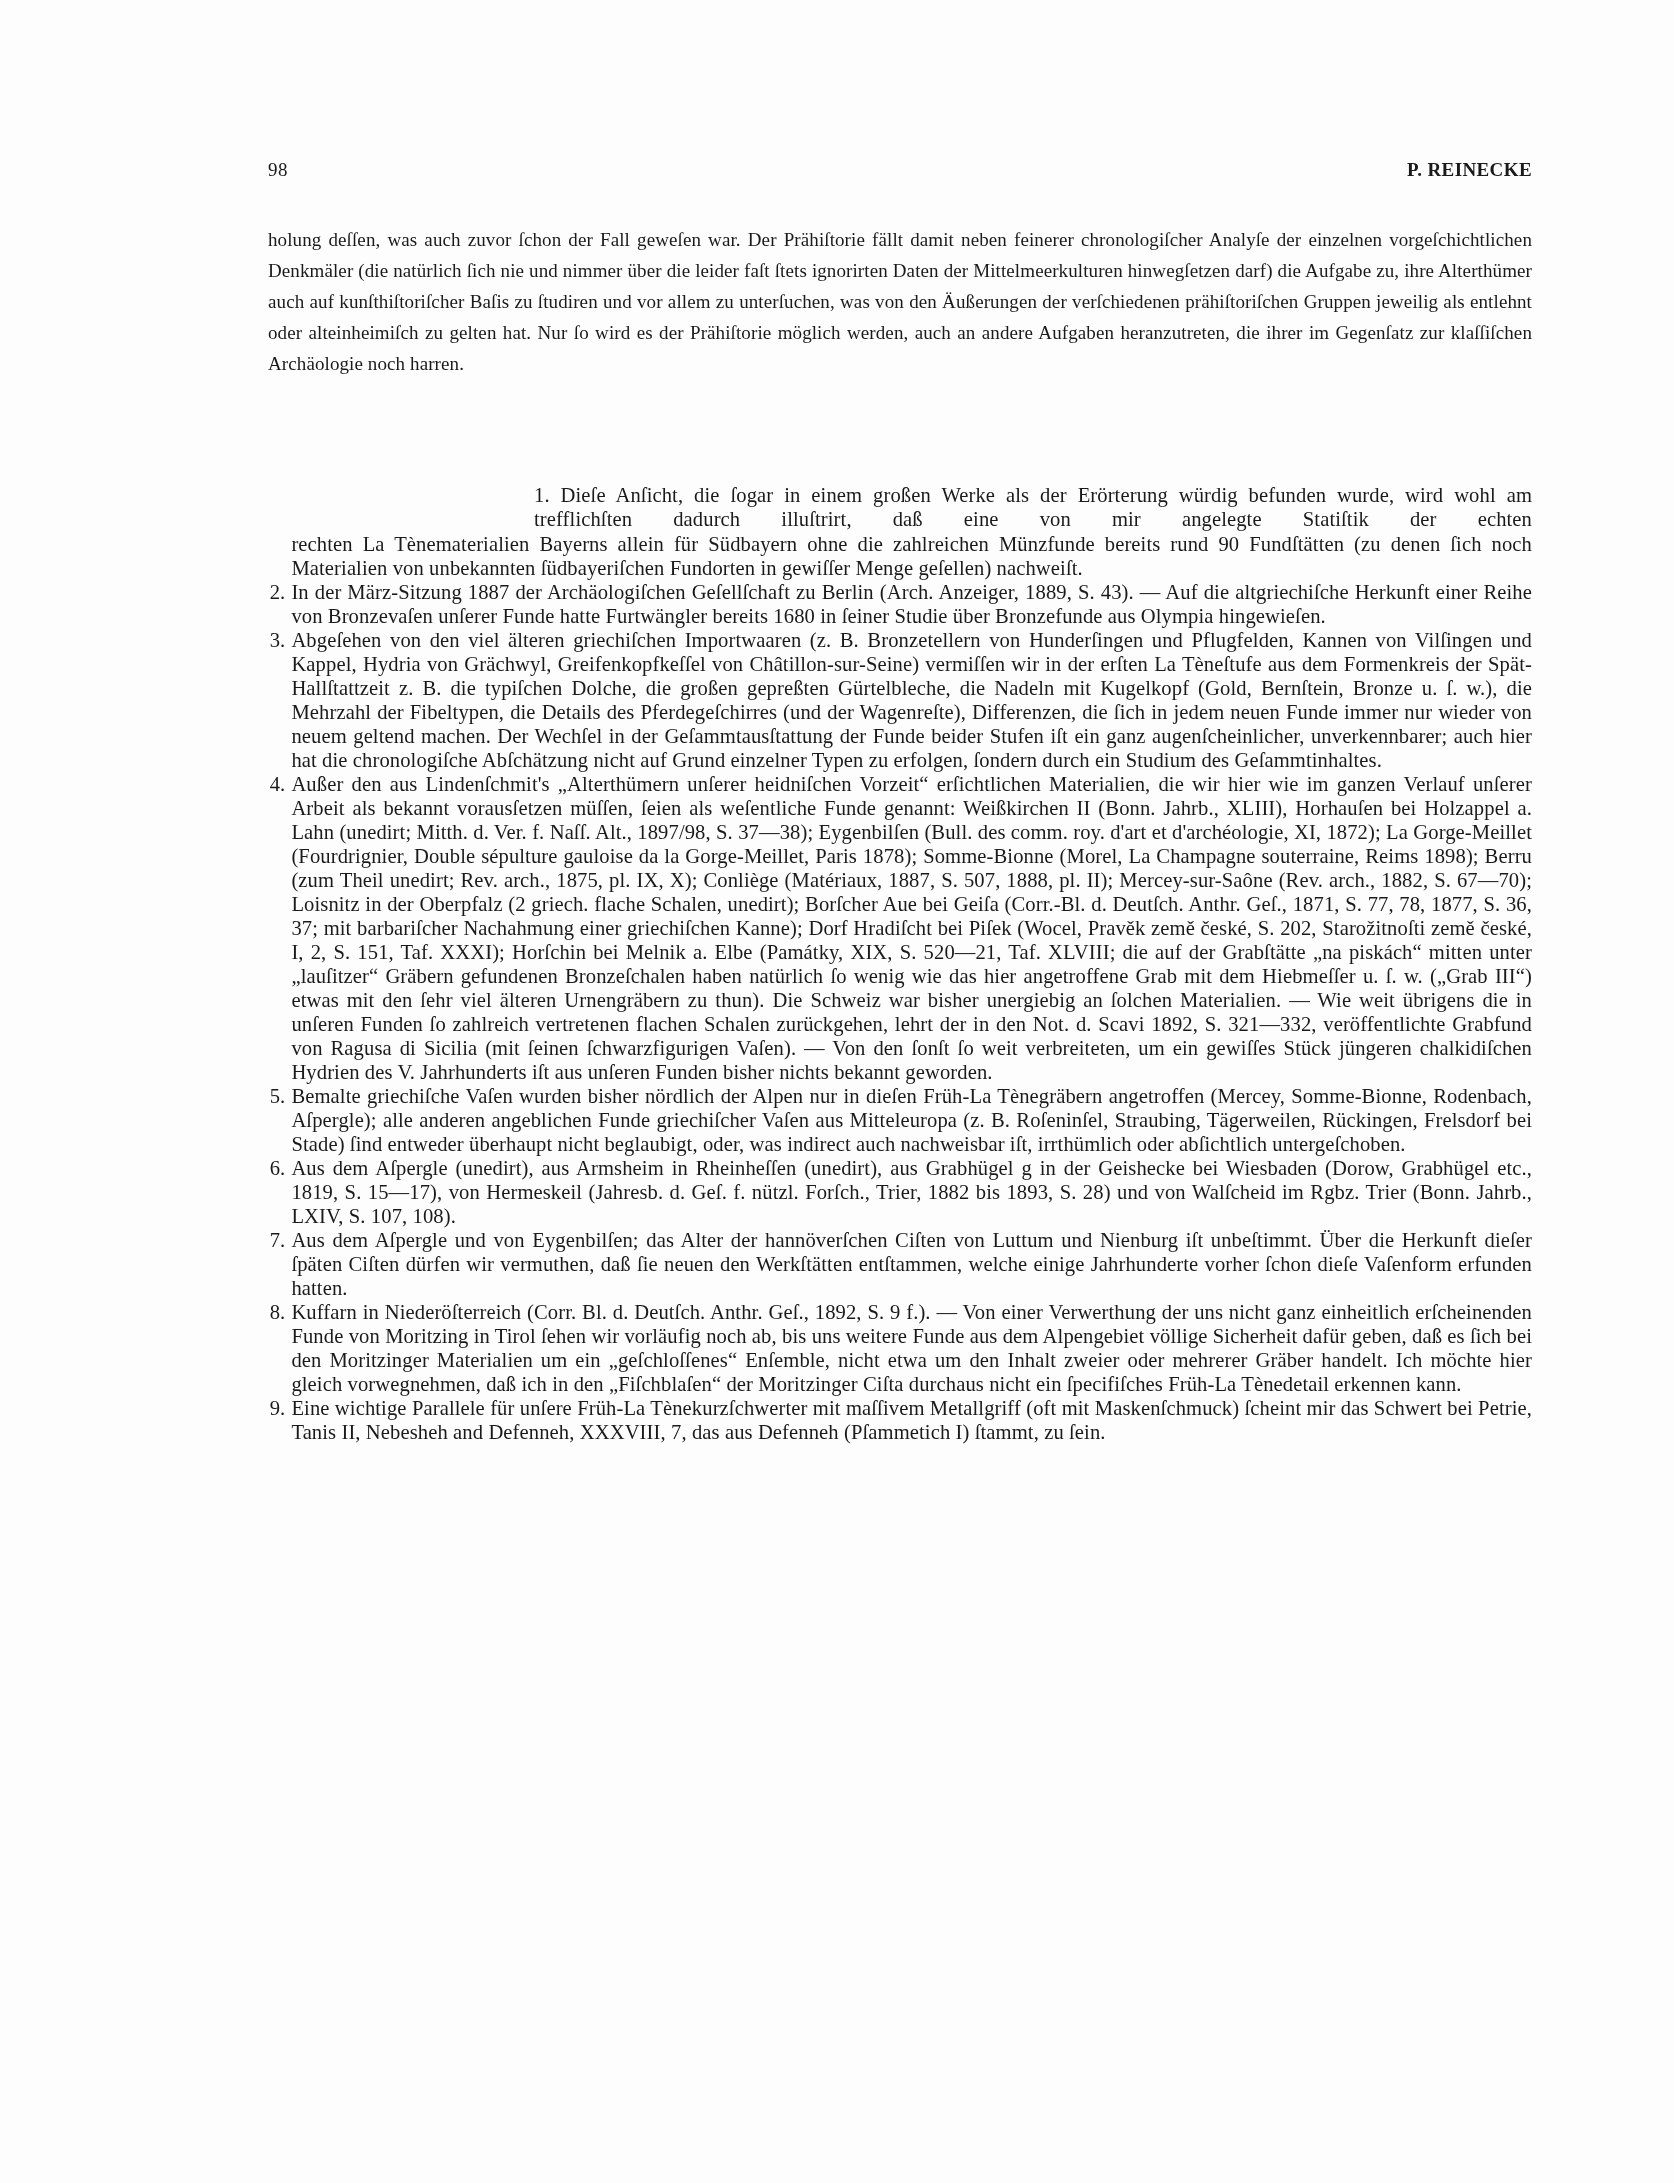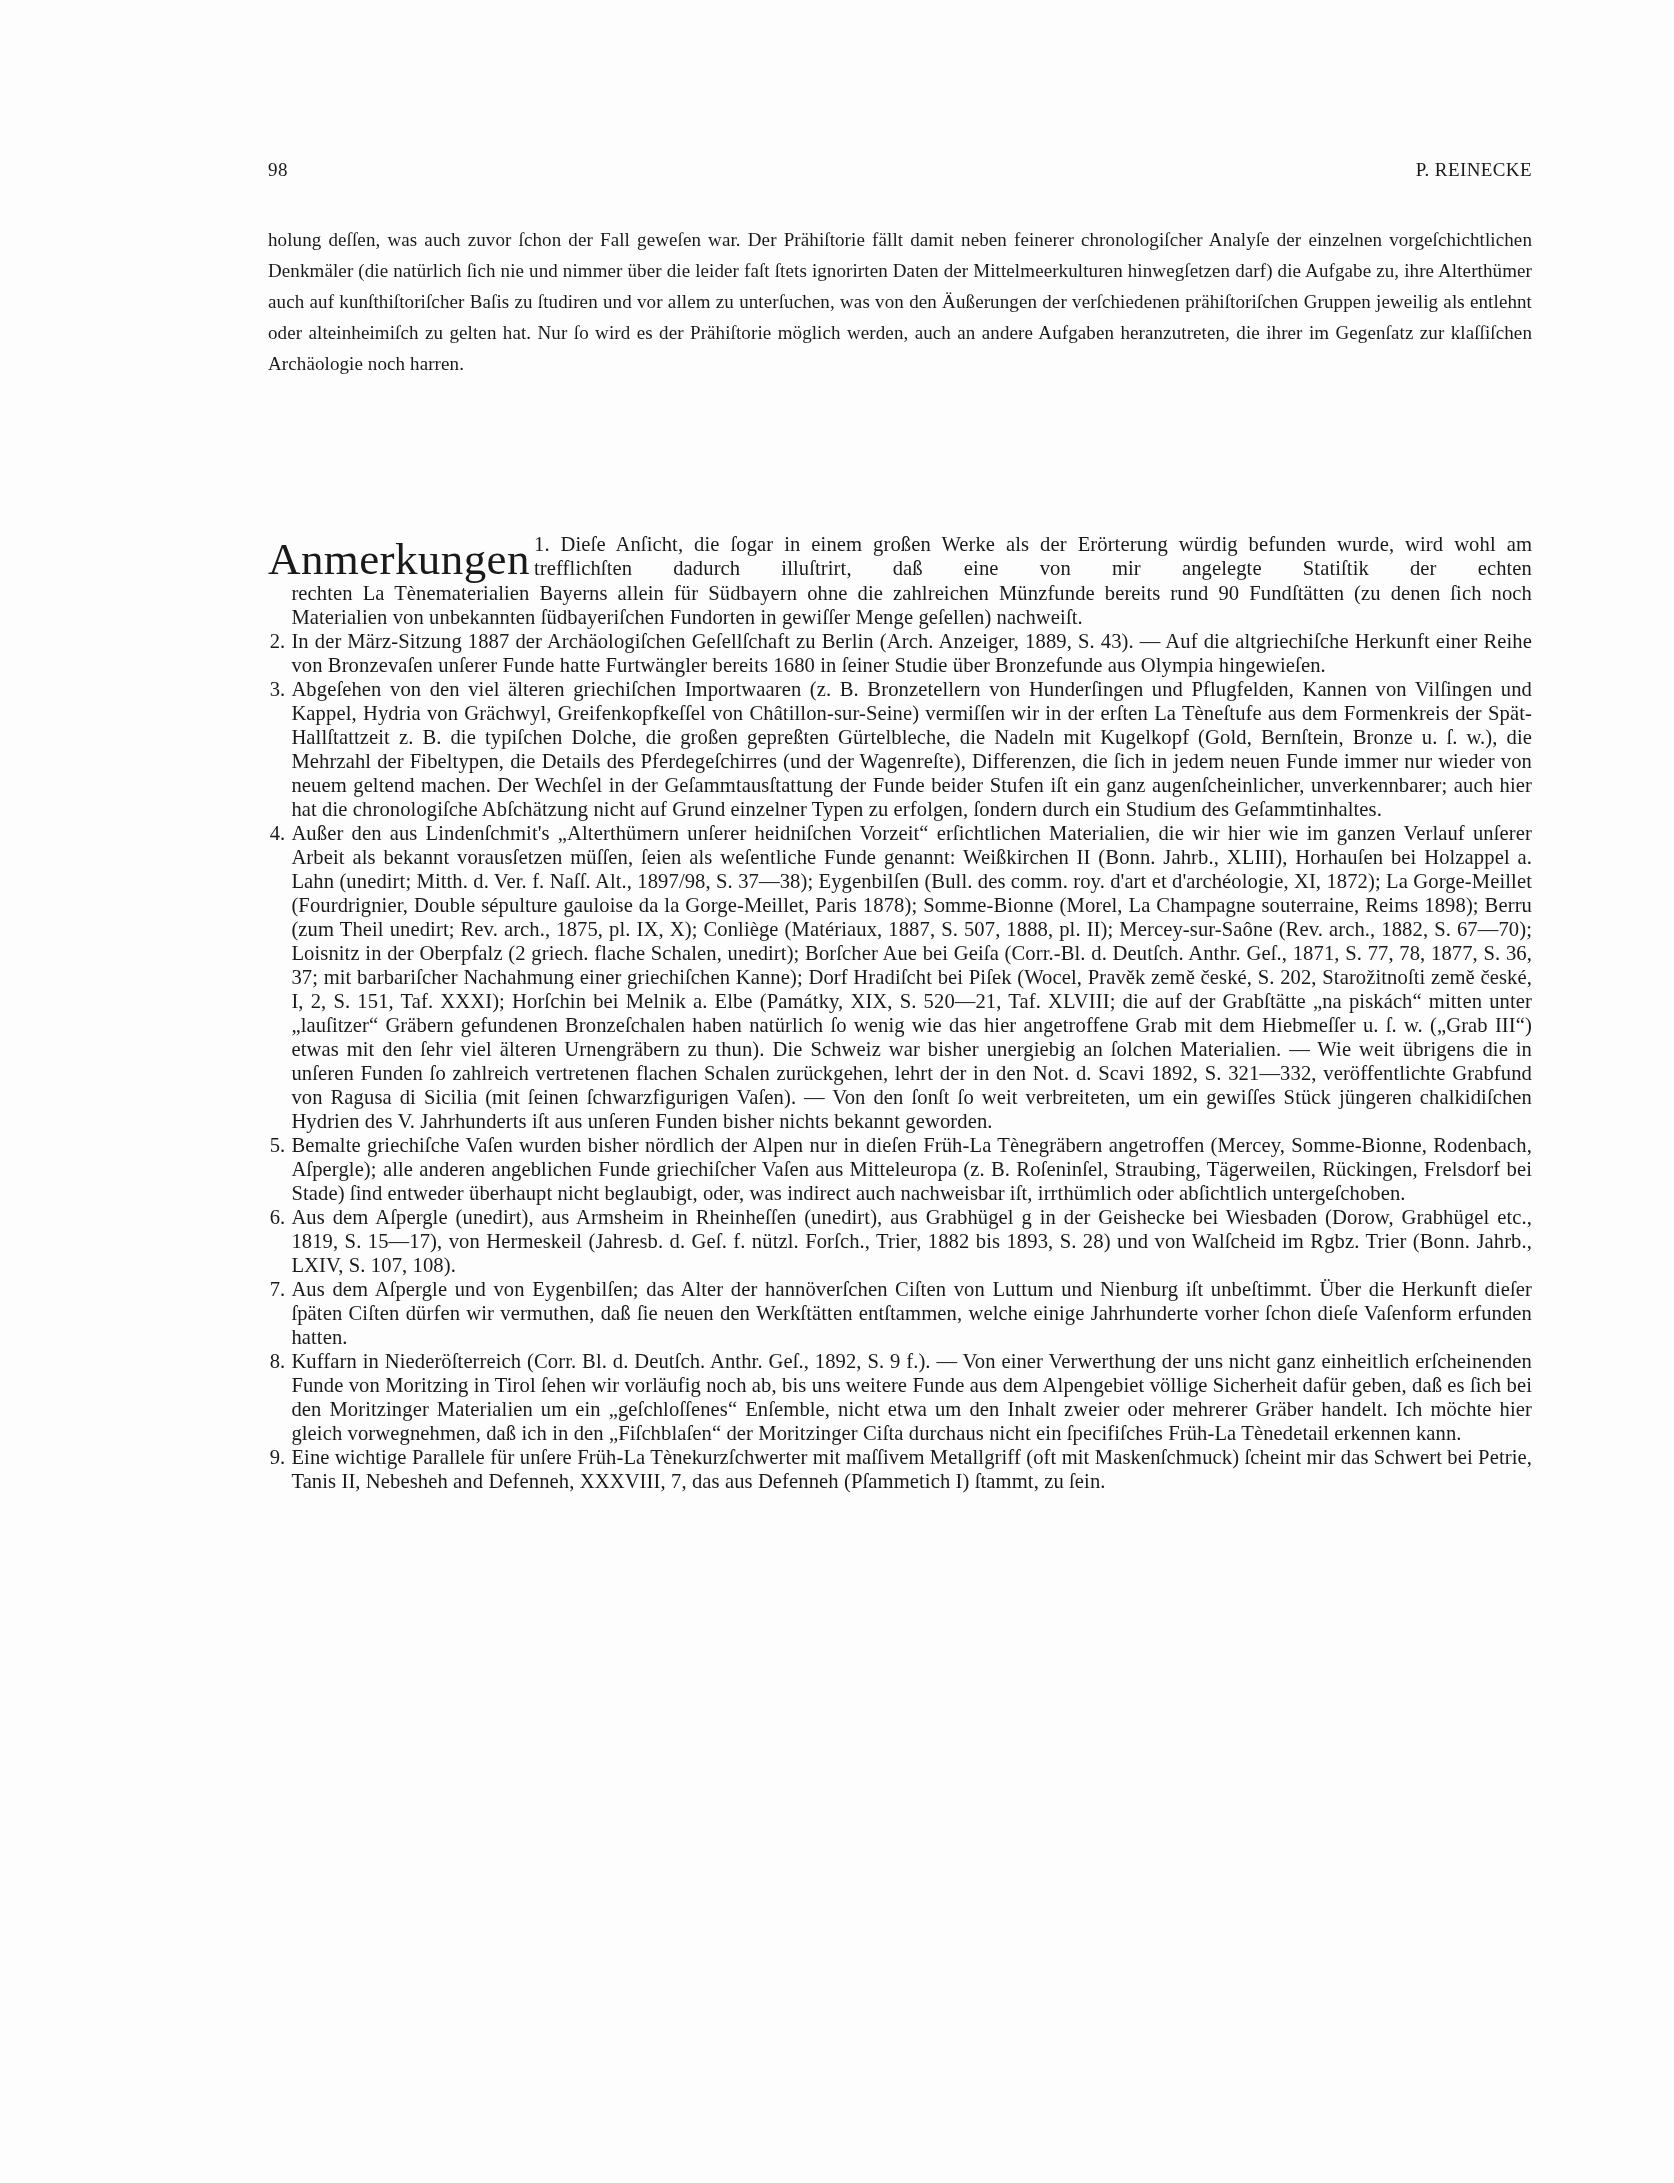--- a/index.html
+++ b/index.html
@@ -21,21 +21,21 @@
     .running-head {
       position: absolute;
       top: 159px;
       left: 0;
       width: 1264px;
       height: 33px;
       font-size: 19px;
       letter-spacing: 0.4px;
     }
     .running-head .pageno { position: absolute; left: 0; top: 0; }
-    .running-head .author { position: absolute; right: 0; top: 0; }
+    .running-head .author { position: absolute; right: 0; top: 0; font-weight: bold; }
 
     .body-text {
       position: absolute;
       top: 224px;
       left: 0;
       width: 1264px;
       font-size: 19px;
       line-height: 31px;
       text-align: justify;
       text-align-last: left;
@@ -96,23 +96,20 @@
 <div class="page">
 
   <div class="running-head">
     <span class="pageno">98</span>
     <span class="author">P. REINECKE</span>
   </div>
 
   <p class="body-text" style="margin:0;">holung deſſen, was auch zuvor ſchon der Fall geweſen war. Der Prähiſtorie fällt damit neben feinerer chronologiſcher Analyſe der einzelnen vorgeſchichtlichen Denkmäler (die natürlich ſich nie und nimmer über die leider faſt ſtets ignorirten Daten der Mittelmeerkulturen hinwegſetzen darf) die Aufgabe zu, ihre Alterthümer auch auf kunſthiſtoriſcher Baſis zu ſtudiren und vor allem zu unterſuchen, was von den Äußerungen der verſchiedenen prähiſtoriſchen Gruppen jeweilig als entlehnt oder alteinheimiſch zu gelten hat. Nur ſo wird es der Prähiſtorie möglich werden, auch an andere Aufgaben heranzutreten, die ihrer im Gegenſatz zur klaſſiſchen Archäologie noch harren.</p>
 
   <div class="notes">
-    <div class="notes-head">
-      <span class="notes-title">Anmerkungen</span>
-    </div>
 
     <div class="note note-1">
       <div class="note-1-first">
         <span>1.</span>
         <span>Dieſe Anſicht, die ſogar in einem großen Werke als der Erörterung würdig befunden wurde, wird wohl am trefflichſten dadurch illuſtrirt, daß eine von mir angelegte Statiſtik der echten</span>
       </div>
       <div class="note-1-rest">rechten La Tènematerialien Bayerns allein für Südbayern ohne die zahlreichen Münzfunde bereits rund 90 Fundſtätten (zu denen ſich noch Materialien von unbekannten ſüdbayeriſchen Fundorten in gewiſſer Menge geſellen) nachweiſt.</div>
     </div>
 
     <div class="note">

